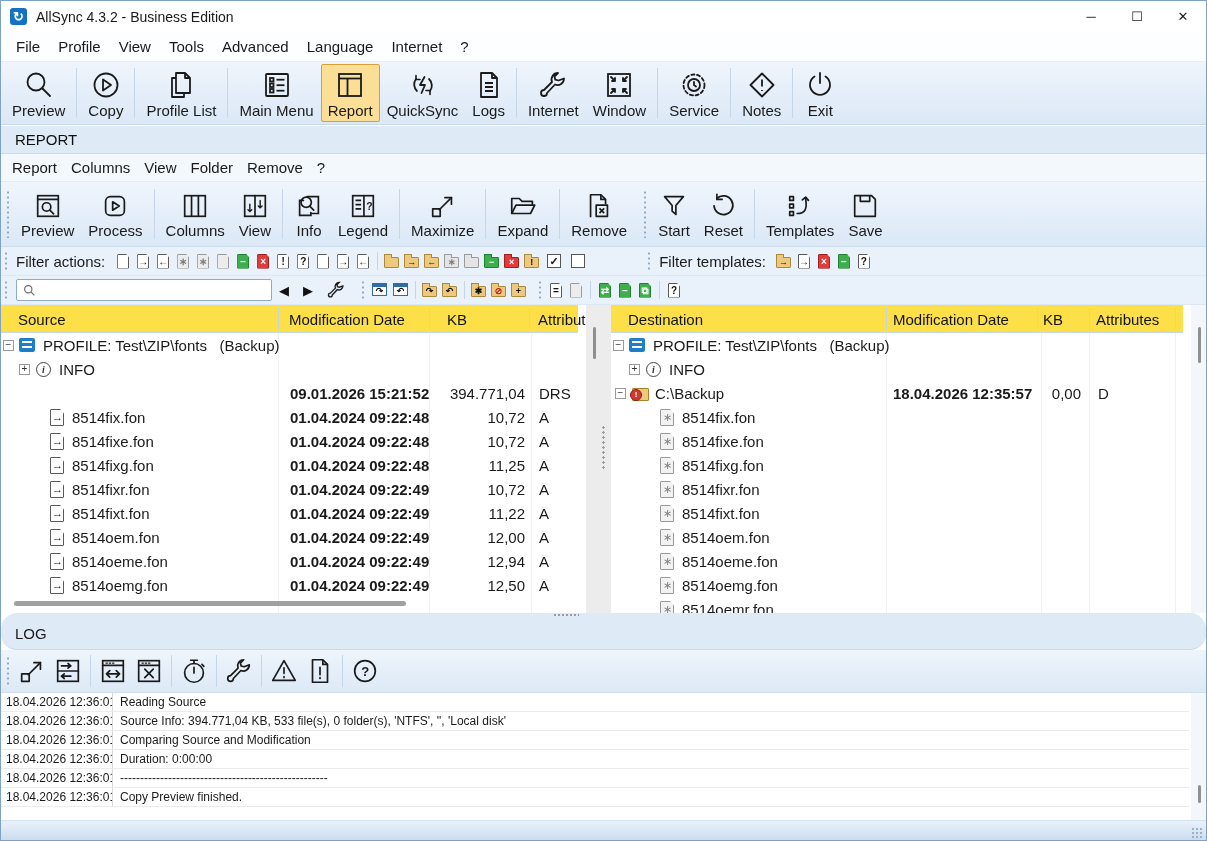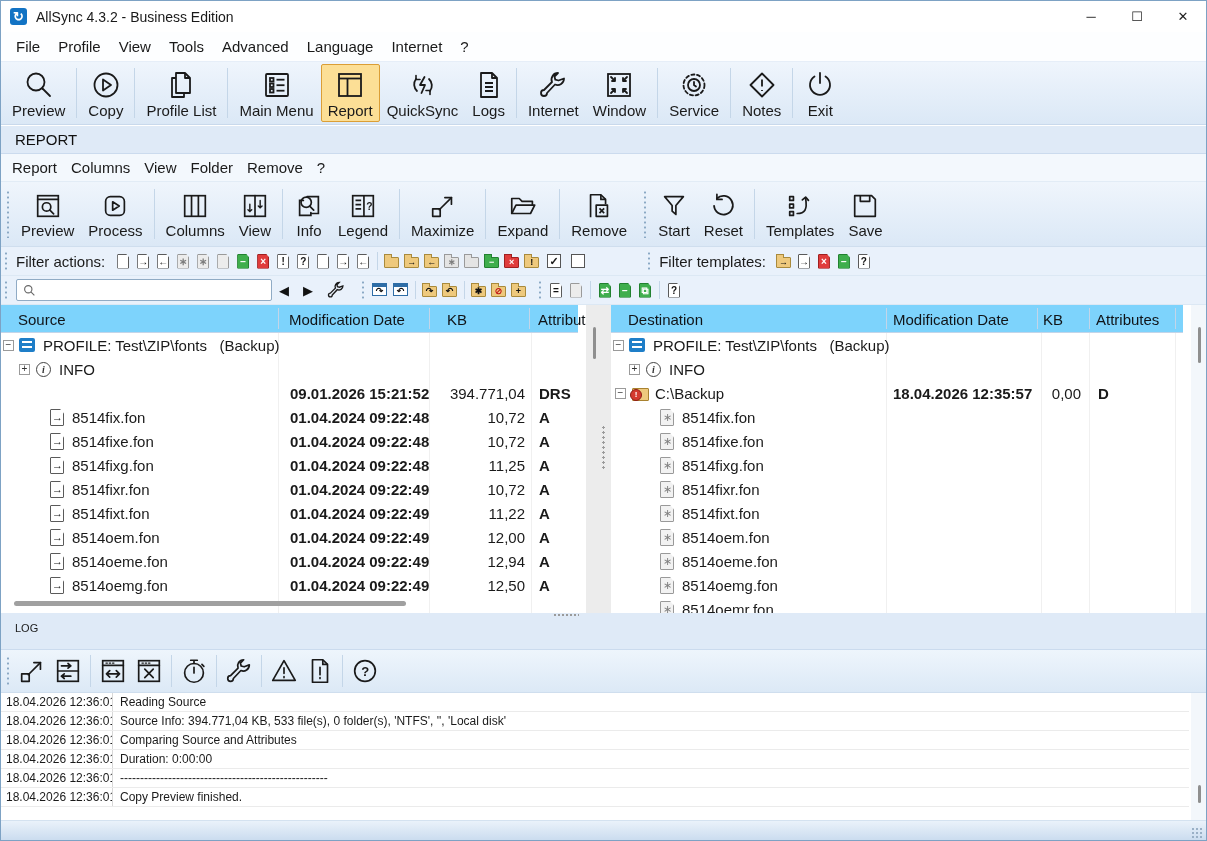--- a/index.html
+++ b/index.html
@@ -58,21 +58,21 @@
 
   .search{width:256px;height:22px;background:#fff;border:1px solid #90abc5;border-radius:2px;margin-left:4px;display:flex;align-items:center;padding-left:6px;}
   .navtri{font-size:13px;color:#111;padding:0 7px;}
   .wic{position:relative;width:17px;height:16px;margin:0 2px;display:inline-block;}
   .wic .win{position:absolute;left:1px;top:1px;width:15px;height:13px;background:#fff;border:1px solid #2e6da6;border-top:4px solid #2e6da6;display:flex;align-items:center;justify-content:center;font-size:9px;font-weight:bold;color:#111;line-height:1;}
 
   .panels{position:absolute;left:0;top:304px;width:1207px;height:308px;background:#fff;}
   .panel{position:absolute;top:0;bottom:0;overflow:hidden;background:#fff;}
   .panel.src{left:0;width:585px;}
   .panel.dst{left:610px;width:580px;}
-  .phead{position:absolute;left:0;top:0;right:8px;height:28px;background:#7dd3fc;border-bottom:1px solid #c3d5e9;}
+  .phead{position:absolute;left:0;top:0;right:8px;height:28px;background:#fde047;border-bottom:1px solid #c3d5e9;}
   .phead .h{position:absolute;top:0;height:28px;display:flex;align-items:center;font-size:15px;color:#101418;}
   .phead .hline{position:absolute;top:3px;bottom:3px;width:1px;background:#c3d5e9;}
   .pbody{position:absolute;left:0;top:28px;right:0;bottom:0;}
   .colline{position:absolute;top:0;bottom:0;width:1px;background:#f0f0f0;}
   .trow{position:relative;height:24px;display:flex;align-items:center;font-size:15px;white-space:pre;}
   .trow .name{display:flex;align-items:center;overflow:hidden;flex:1;}
   .exp{display:none;width:11px;height:11px;border:1px solid #9a9a9a;background:#fff;margin-right:5px;flex:none;align-items:center;justify-content:center;font-size:10px;line-height:1;color:#333;position:relative;z-index:2;}
   .exp.m,.exp.p{display:inline-flex;}
   .exp.m:before{content:"−";margin-top:-1px;}
   .exp.p:before{content:"+";margin-top:-1px;}
@@ -82,33 +82,33 @@
   .ti.info:before{content:"i";position:absolute;left:1px;top:1px;width:13px;height:13px;border:1.5px solid #444;border-radius:50%;font:italic bold 10px "Liberation Serif",serif;color:#333;display:flex;align-items:center;justify-content:center;}
   .ti.fwarn:before{content:"";position:absolute;left:1px;top:3px;width:15px;height:11px;background:#eec97d;border:1px solid #a9822f;border-radius:1px;}
   .ti.fwarn:after{content:"!";position:absolute;left:-1px;top:4px;width:10px;height:10px;background:#d43a2f;border:1px solid #8e1d14;border-radius:50%;color:#fff;font-size:8px;font-weight:bold;display:flex;align-items:center;justify-content:center;line-height:1;}
   .ti.fcopy:before{content:"";position:absolute;left:2px;top:0;width:12px;height:15px;background:#fff;border:1px solid #5a5a5a;border-radius:1px;clip-path:polygon(0 0,72% 0,100% 26%,100% 100%,0 100%);}
   .ti.fcopy:after{content:"→";position:absolute;left:4px;top:2px;font-size:11px;font-weight:bold;color:#111;}
   .ti.fnew:before{content:"";position:absolute;left:2px;top:0;width:12px;height:15px;background:#f2f2f2;border:1px solid #999;border-radius:1px;clip-path:polygon(0 0,72% 0,100% 26%,100% 100%,0 100%);}
   .ti.fnew:after{content:"∗";position:absolute;left:5px;top:2px;font-size:11px;color:#808080;}
   .cell{position:absolute;top:0;height:24px;display:flex;align-items:center;}
   .c-date{left:var(--date);font-weight:bold;}
   .c-kb{right:var(--kbr);}
-  .c-attr{left:var(--attr);font-weight:bold;}
+  .c-attr{left:var(--attr);}
   .panel.src{--date:289px;--kbr:61px;--attr:538px;}
   .panel.dst{--date:282px;--kbr:110px;--attr:487px;}
 
   .vsplit{position:absolute;left:585px;top:0;width:25px;height:308px;background:#ececec;}
   .vsplit .thumb{position:absolute;left:7px;top:22px;width:3px;height:32px;background:#8f8f8f;border-radius:2px;}
   .vsplit .dots{position:absolute;left:16px;top:120px;width:3px;height:46px;background-image:radial-gradient(circle,#9a9a9a 1px,transparent 1.2px);background-size:3px 5px;background-repeat:repeat-y;}
   .hscroll{position:absolute;left:13px;top:296px;width:392px;height:5px;background:#a0a0a0;border-radius:3px;}
   .rscroll{position:absolute;left:1190px;top:0;width:17px;height:308px;background:#f3f7fb;}
   .rscroll .thumb{position:absolute;left:7px;top:22px;width:3px;height:36px;background:#8f8f8f;border-radius:2px;}
   .hdots{position:absolute;left:552px;top:612px;width:26px;height:4px;background-image:radial-gradient(circle,#9a9a9a 1px,transparent 1.2px);background-size:4px 4px;background-repeat:repeat-x;z-index:5;}
 
-  .log-hdr{position:absolute;left:0;top:612px;right:0;height:37px;background:#dfeaf7;border-bottom:1px solid #cbdbee;display:flex;align-items:center;padding:0 0 7px 14px;font-size:11px;}
+  .log-hdr{position:absolute;left:0;top:612px;right:0;height:37px;background:#dfeaf7;border-bottom:1px solid #cbdbee;display:flex;align-items:flex-end;padding:0 0 7px 14px;font-size:15px;border-radius:16px;}
   .log-toolbar{position:absolute;left:0;top:649px;right:0;height:43px;background:linear-gradient(#eef5fc,#dce9f6);border-bottom:1px solid #cfdeee;display:flex;align-items:center;padding-left:2px;}
   .log-toolbar .grip{height:30px;}
   .log-toolbar svg{margin:0 3px;}
   .lsep{width:1px;height:32px;background:#c4d6e8;margin:0 4px;}
   .log-rows{position:absolute;left:0;top:692px;right:17px;height:127px;background:#fff;overflow:hidden;}
   .lrow{height:19px;display:flex;align-items:center;border-bottom:1px solid #ebebeb;font-size:12px;white-space:nowrap;}
   .lrow .t{width:112px;flex:none;padding-left:5px;border-right:1px solid #d8d8d8;height:100%;display:flex;align-items:center;overflow:hidden;}
   .lrow .m{padding-left:7px;}
   .logscroll{position:absolute;left:1190px;top:692px;width:17px;height:127px;background:#f3f7fb;}
   .logscroll .thumb{position:absolute;left:7px;top:92px;width:3px;height:18px;background:#8f8f8f;border-radius:2px;}
@@ -927,21 +927,21 @@
     <div class="lrow">
           <span class="t">18.04.2026 12:36:01</span>
           <span class="m">Reading Source</span>
         </div>
         <div class="lrow">
           <span class="t">18.04.2026 12:36:01</span>
           <span class="m">Source Info: 394.771,04 KB, 533 file(s), 0 folder(s), 'NTFS', '', 'Local disk'</span>
         </div>
         <div class="lrow">
           <span class="t">18.04.2026 12:36:01</span>
-          <span class="m">Comparing Source and Attributes</span>
+          <span class="m">Comparing Source and Modification</span>
         </div>
         <div class="lrow">
           <span class="t">18.04.2026 12:36:01</span>
           <span class="m">Duration: 0:00:00</span>
         </div>
         <div class="lrow">
           <span class="t">18.04.2026 12:36:01</span>
           <span class="m">----------------------------------------------------</span>
         </div>
         <div class="lrow">

